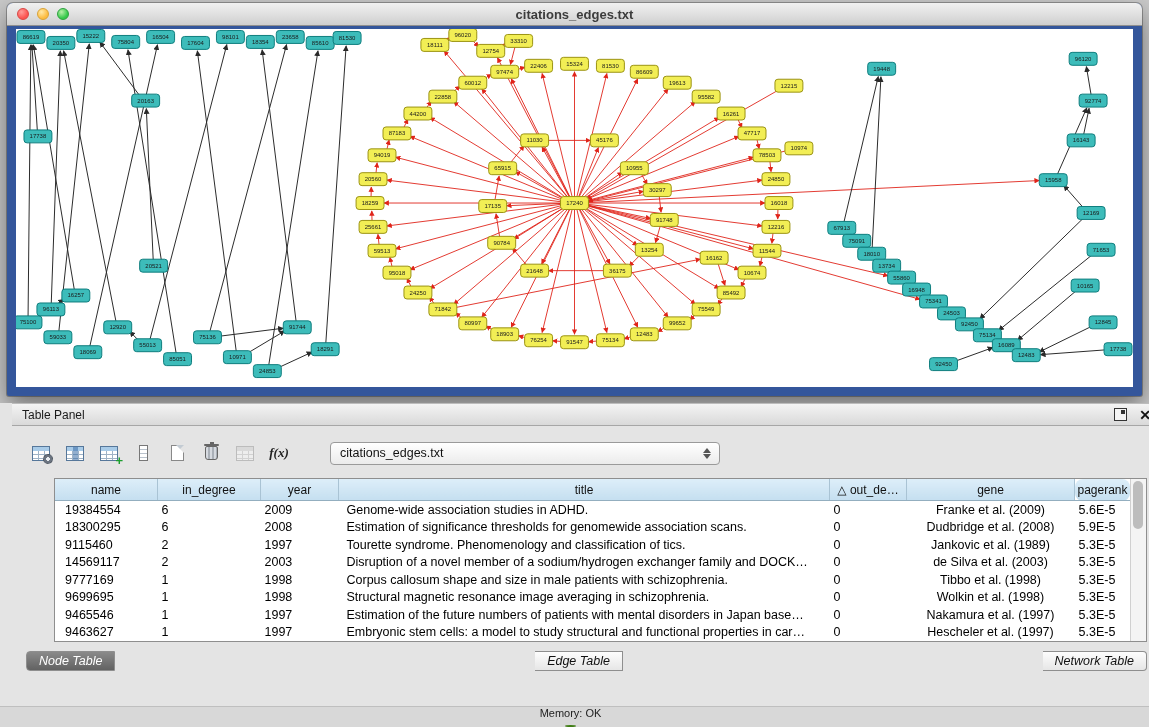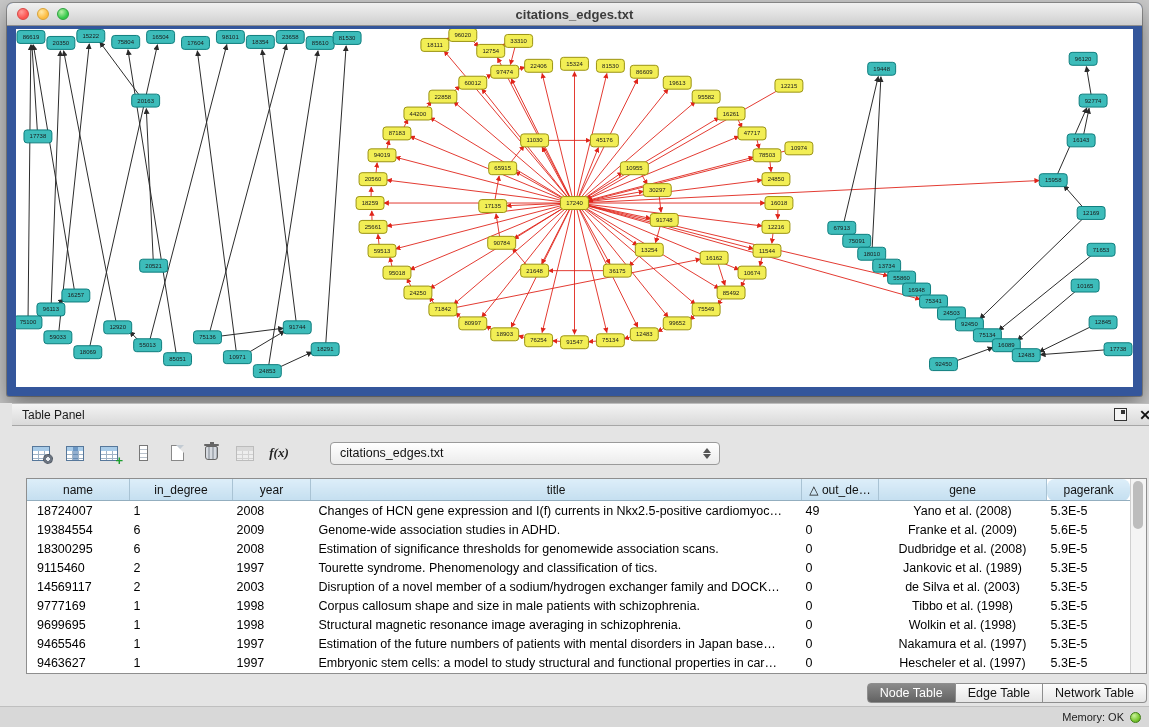--- a/index.html
+++ b/index.html
@@ -61,46 +61,46 @@
   .i-disabled{opacity:.35;filter:grayscale(1);}
   .i-fx{font:italic bold 13px "Liberation Serif",serif;color:#222;}
 
   .combo{display:flex;align-items:center;width:390px;height:23px;border:1px solid #9a9a9a;border-radius:4px;
          background:linear-gradient(#ffffff,#ebebeb);margin-left:16px;box-sizing:border-box;}
   .combo-text{flex:1;padding:0 9px;font-size:12.5px;color:#111;white-space:nowrap;overflow:hidden;}
   .combo-arrows{width:16px;display:flex;flex-direction:column;align-items:center;gap:1px;margin-right:4px;}
   .combo-arrows .up{width:0;height:0;border-left:4px solid transparent;border-right:4px solid transparent;border-bottom:5px solid #555;}
   .combo-arrows .down{width:0;height:0;border-left:4px solid transparent;border-right:4px solid transparent;border-top:5px solid #555;}
 
-  .table-wrap{display:flex;border:1px solid #8e8e8e;background:#fff;height:196px;box-sizing:border-box;}
+  .table-wrap{display:flex;border:1px solid #8e8e8e;background:#fff;height:164px;box-sizing:border-box;margin-left:28px;}
   table{border-collapse:collapse;table-layout:fixed;flex:1;font-size:12.5px;width:100%;}
   th{height:19px;background:linear-gradient(#ddeef9,#c5dff0);border-right:1px solid #a9c3d4;
      border-bottom:1px solid #93aebf;font-weight:normal;font-size:12px;color:#111;
      white-space:nowrap;overflow:hidden;}
   th:last-child{border-right:none;border-radius:8px;}
   th:nth-child(1){width:100px;} th:nth-child(2){width:100px;} th:nth-child(3){width:75px;}
   th:nth-child(4){width:488px;} th:nth-child(5){width:74px;} th:nth-child(6){width:165px;}
   td{height:16px;padding:0 4px;white-space:nowrap;overflow:hidden;text-overflow:ellipsis;color:#000;}
   td:nth-child(1){padding-left:10px;}
   td:nth-child(4){padding-left:8px;}
   td:nth-child(5){text-align:left;}
   td:nth-child(6){text-align:center;}
   .vscroll{width:15px;background:#f4f4f4;border-left:1px solid #d0d0d0;position:relative;}
   .vthumb{position:absolute;top:2px;left:2px;width:10px;height:48px;border-radius:6px;background:#bdbdbd;}
 
-  .tabs{display:flex;justify-content:flex-end;margin-top:9px;}
+  .tabs{display:flex;justify-content:space-between;margin-top:9px;font-style:italic;}
   .tab{padding:2px 12px;font-size:12.5px;border:1px solid #8e8e8e;border-left:none;
        background:linear-gradient(#fdfdfd,#e6e6e6);color:#111;}
   .tab:first-child{border-left:1px solid #8e8e8e;border-radius:4px 0 0 4px;}
   .tab:last-child{border-radius:0 4px 4px 0;}
   .tab.active{background:linear-gradient(#8a8a8a,#626262);color:#fff;}
 
   .statusbar{position:absolute;left:0;right:0;bottom:0;height:20px;display:flex;align-items:center;
              justify-content:flex-end;gap:6px;padding-right:8px;font-size:11px;color:#222;
-             background:#d8d8d8;border-top:1px solid #bfbfbf;}
+             background:#d8d8d8;border-top:1px solid #bfbfbf;flex-direction:column;}
   .mem-dot{width:11px;height:11px;border-radius:50%;box-sizing:border-box;
            background:radial-gradient(circle at 35% 30%,#c9f29b,#7bc832 60%,#4f9a1a);border:1px solid #3f7d14;}
 </style>
 </head>
 <body>
 
 <div class="desktop">
 
   <div class="net-window">
     <div class="titlebar">
@@ -740,29 +740,20 @@
                 <th>in_degree</th>
                 <th>year</th>
                 <th>title</th>
                 <th>△ out_de…</th>
                 <th>gene</th>
                 <th>pagerank</th>
               </tr>
             </thead>
           <tbody id="tbody">
               <tr>
-                <td>18724007</td>
-                <td>1</td>
-                <td>2008</td>
-                <td>Changes of HCN gene expression and I(f) currents in Nkx2.5-positive cardiomyoc…</td>
-                <td>49</td>
-                <td>Yano et al. (2008)</td>
-                <td>5.3E-5</td>
-              </tr>
-              <tr>
                 <td>19384554</td>
                 <td>6</td>
                 <td>2009</td>
                 <td>Genome-wide association studies in ADHD.</td>
                 <td>0</td>
                 <td>Franke et al. (2009)</td>
                 <td>5.6E-5</td>
               </tr>
               <tr>
                 <td>18300295</td>

